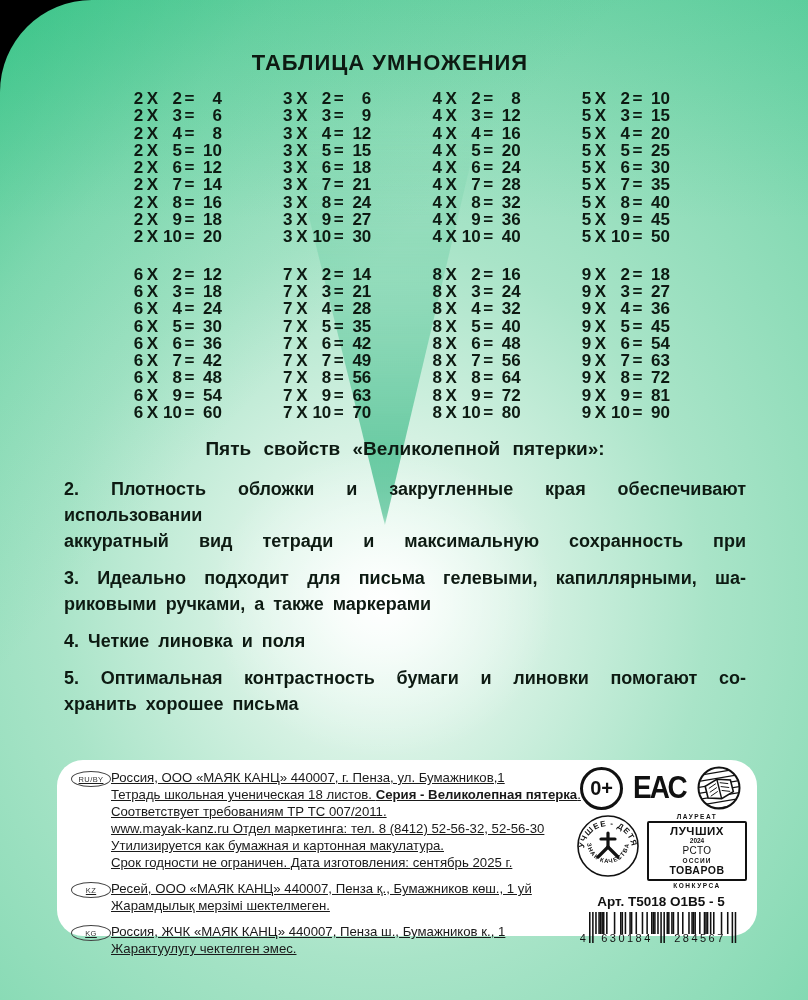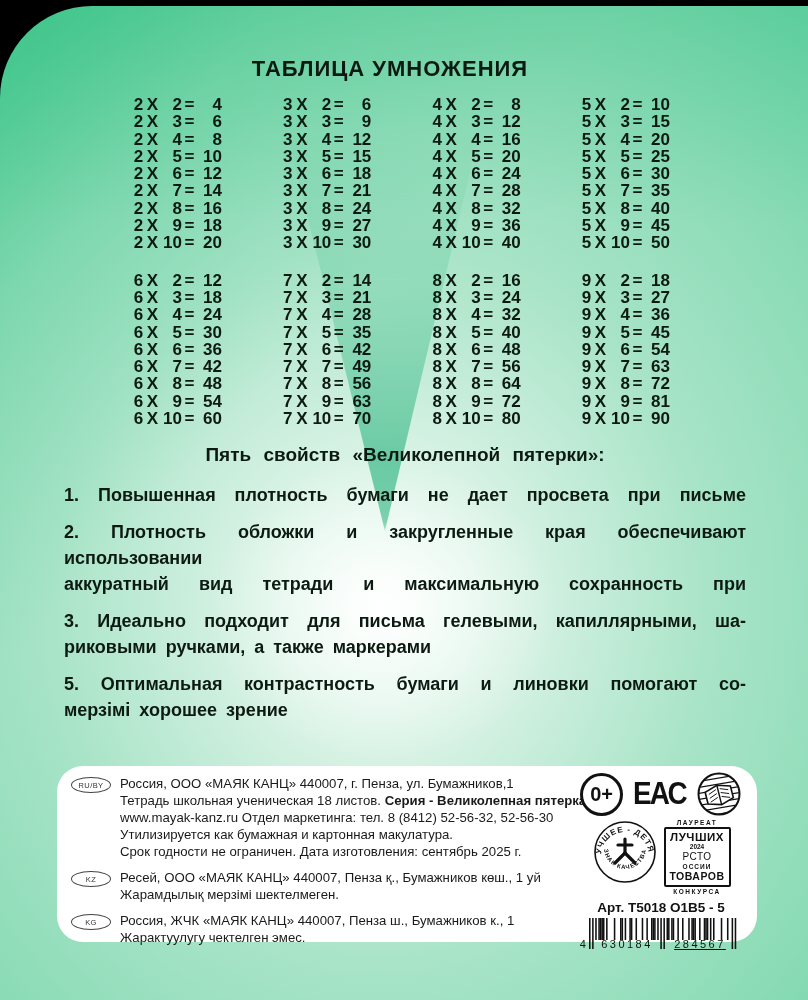--- a/index.html
+++ b/index.html
@@ -5,21 +5,20 @@
   html,body{margin:0;padding:0;background:#000;}
   body{width:808px;height:1000px;position:relative;overflow:hidden;
        font-family:"Liberation Sans","DejaVu Sans",sans-serif;}
   .page{position:absolute;inset:0;border-top-left-radius:92px;overflow:hidden;
     background:
       linear-gradient(133deg, rgba(22,186,115,.50) 0%, rgba(22,186,115,.18) 16%, rgba(22,186,115,0) 36%),
       linear-gradient(to bottom, rgba(25,180,112,.18), rgba(25,180,112,0) 22%),
       radial-gradient(135% 120% at 47% 60%,
         #f2fdf7 0%, #d4f1e2 14%, #a9e4c8 30%, #8adbb6 48%,
         #5ed0a0 70%, #3cc88e 90%, #31c487 100%);
-    margin-top: 6px;
   }
   .cone{position:absolute;left:287px;top:128px;width:192px;height:397px;z-index:1;
     background:linear-gradient(to bottom, rgba(28,178,118,0) 0%, rgba(28,178,118,.22) 40%,
                rgba(20,172,112,.55) 80%, rgba(14,168,106,.85) 100%);
     clip-path:polygon(0 0,100% 0,51% 100%);filter:blur(6px);}
   .glow{position:absolute;left:210px;top:448px;width:346px;height:310px;z-index:1;
     background:radial-gradient(closest-side, rgba(255,255,255,.95), rgba(255,255,255,.45) 45%, rgba(255,255,255,0));}
   .title{position:absolute;top:50px;left:0;width:780px;text-align:center;z-index:2;
     font-size:22px;font-weight:700;color:#0d1a12;letter-spacing:1px;}
   .tables{position:absolute;left:133px;top:90px;width:537px;z-index:2;color:#0d1a12;}
@@ -33,47 +32,47 @@
   .mt-eq{text-align:center;}
   .mt-p{text-align:right;}
   .props{position:absolute;left:64px;top:438px;width:682px;z-index:2;color:#0d1a12;}
   .props-heading{font-size:19px;font-weight:700;word-spacing:7px;margin-bottom:16px;text-align:center;}
   .prop-item{margin-bottom:11px;font-size:18px;font-weight:700;line-height:26px;word-spacing:4px;}
   .prop-line{text-align:left;}
   .prop-line.jl{text-align:justify;text-align-last:justify;}
   .infobox{position:absolute;left:57px;top:760px;width:700px;height:176px;z-index:3;
     background:#fff;border-radius:26px;color:#1a1a1a;}
   .info-left{position:absolute;left:14px;top:9px;width:520px;}
-  .info-sec{display:flex;gap:9px;margin-bottom:9px;}
+  .info-sec{display:flex;margin-bottom:9px;text-decoration:underline;}
   .oval{flex:none;width:38px;height:14px;margin-top:2px;border:1.2px solid #444;border-radius:50%;
     display:flex;align-items:center;justify-content:center;
     font-size:7.5px;letter-spacing:.4px;color:#333;}
   .sec-lines{font-size:13.2px;line-height:17px;}
   .sec-lines b{font-weight:700;}
   .info-right{position:absolute;top:5px;right:8px;width:176px;
     display:flex;flex-direction:column;align-items:center;}
   .icons-row{display:flex;align-items:center;gap:7px;height:46px;}
   .age{width:37px;height:37px;border:3.5px solid #111;border-radius:50%;background:#fff;
     display:flex;align-items:center;justify-content:center;font-size:20px;font-weight:900;color:#111;}
   .eac{font-size:31px;font-weight:900;color:#111;letter-spacing:-2px;transform:scaleX(.9);}
   .stamps-row{display:flex;align-items:flex-start;gap:6px;margin-top:2px;height:78px;}
-  .laureate{width:67px;text-align:center;color:#111;}
+  .laureate{width:100px;text-align:center;color:#111;}
   .lau-top,.lau-bottom{font-size:6.5px;font-weight:700;letter-spacing:1.5px;}
   .lau-box{border:2.2px solid #111;border-radius:2px;margin:1px 0;padding:2px 0 3px;}
   .lau-l1{font-size:11.5px;font-weight:900;letter-spacing:.5px;}
   .lau-year{font-size:6.5px;font-weight:700;}
   .lau-mid{font-size:10px;font-weight:400;line-height:13px;letter-spacing:.5px;}
   .lau-ossii{font-size:6.5px;font-weight:700;letter-spacing:1px;}
   .lau-l4{font-size:10.5px;font-weight:900;letter-spacing:.5px;}
   .art{font-size:13.5px;font-weight:700;color:#111;margin-top:3px;}
   .barcode{position:relative;width:160px;height:33px;margin-top:3px;}
   .bdigits span{position:absolute;top:20px;font-size:11px;color:#111;letter-spacing:2.5px;text-align:center;}
   .bd-first{left:-2px;width:10px;letter-spacing:0;}
   .bd-g1{left:15px;width:62px;}
-  .bd-g2{left:87px;width:64px;text-decoration:underline;}
+  .bd-g2{left:87px;width:64px;}
 </style>
 </head>
 <body>
 
 <div class="page">
   <div class="cone"></div>
   <div class="glow"></div>
 
   <div class="title">ТАБЛИЦА УМНОЖЕНИЯ</div>
 
@@ -601,45 +600,46 @@
             <span class="mt-p">90</span>
           </div>
         </div>
       </div>
     </div>
 
   <div class="props">
     <div class="props-heading">Пять свойств «Великолепной пятерки»:</div>
     <div id="props-items">
         <div class="prop-item">
-          <div class="prop-line jl">1. Повышенная плотность бумаги не дает просвета при письме</div>
-        </div>
-        <div class="prop-item">
           <div class="prop-line jl">2. Плотность обложки и закругленные края  обеспечивают</div>
           <div class="prop-line">использовании</div>
           <div class="prop-line jl">аккуратный вид тетради и максимальную сохранность при</div>
         </div>
         <div class="prop-item">
           <div class="prop-line jl">3. Идеально подходит для письма гелевыми, капиллярными, ша-</div>
           <div class="prop-line">риковыми ручками, а также маркерами</div>
         </div>
         <div class="prop-item">
+          <div class="prop-line">4. Четкие  линовка  и  поля</div>
+        </div>
+        <div class="prop-item">
           <div class="prop-line jl">5. Оптимальная  контрастность бумаги  и  линовки  помогают  со-</div>
-          <div class="prop-line">мерзімі  хорошее  зрение</div>
+          <div class="prop-line">хранить  хорошее  письма</div>
         </div>
       </div>
   </div>
 
   <div class="infobox">
     <div class="info-left" id="info-sections">
         <div class="info-sec">
           <div class="oval">RU/BY</div>
           <div class="sec-lines">
             <div>Россия, ООО «МАЯК КАНЦ» 440007, г. Пенза, ул. Бумажников,1</div>
             <div>Тетрадь школьная ученическая 18 листов. <b>Серия - Великолепная пятерка</b>.</div>
+            <div>Соответствует требованиям ТР ТС 007/2011.</div>
             <div>www.mayak-kanz.ru Отдел маркетинга: тел. 8 (8412) 52-56-32, 52-56-30</div>
             <div>Утилизируется как бумажная и картонная макулатура.</div>
             <div>Срок годности не ограничен. Дата изготовления: сентябрь 2025 г.</div>
           </div>
         </div>
         <div class="info-sec">
           <div class="oval">KZ</div>
           <div class="sec-lines">
             <div>Ресей, ООО «МАЯК КАНЦ» 440007, Пенза  қ., Бумажников көш., 1 уй</div>
             <div>Жарамдылық мерзімі шектелмеген.</div>

